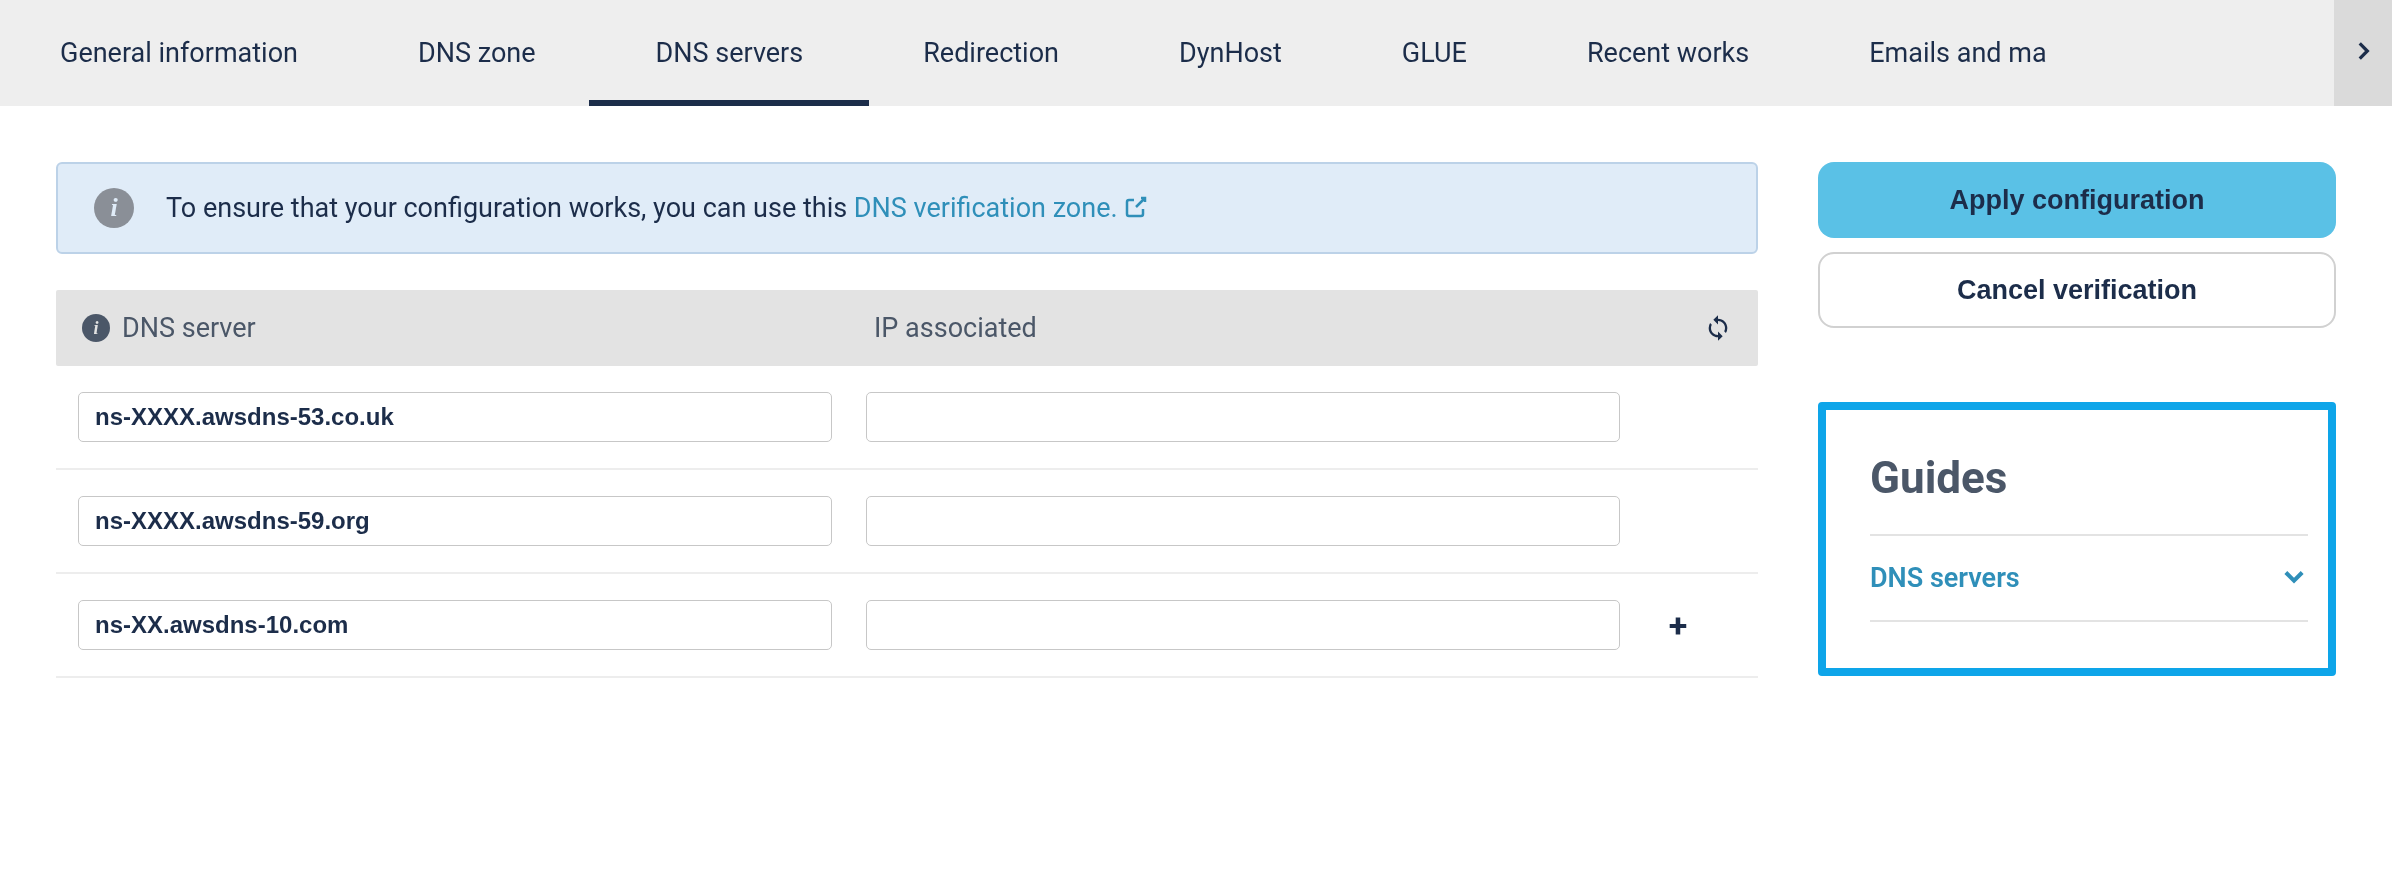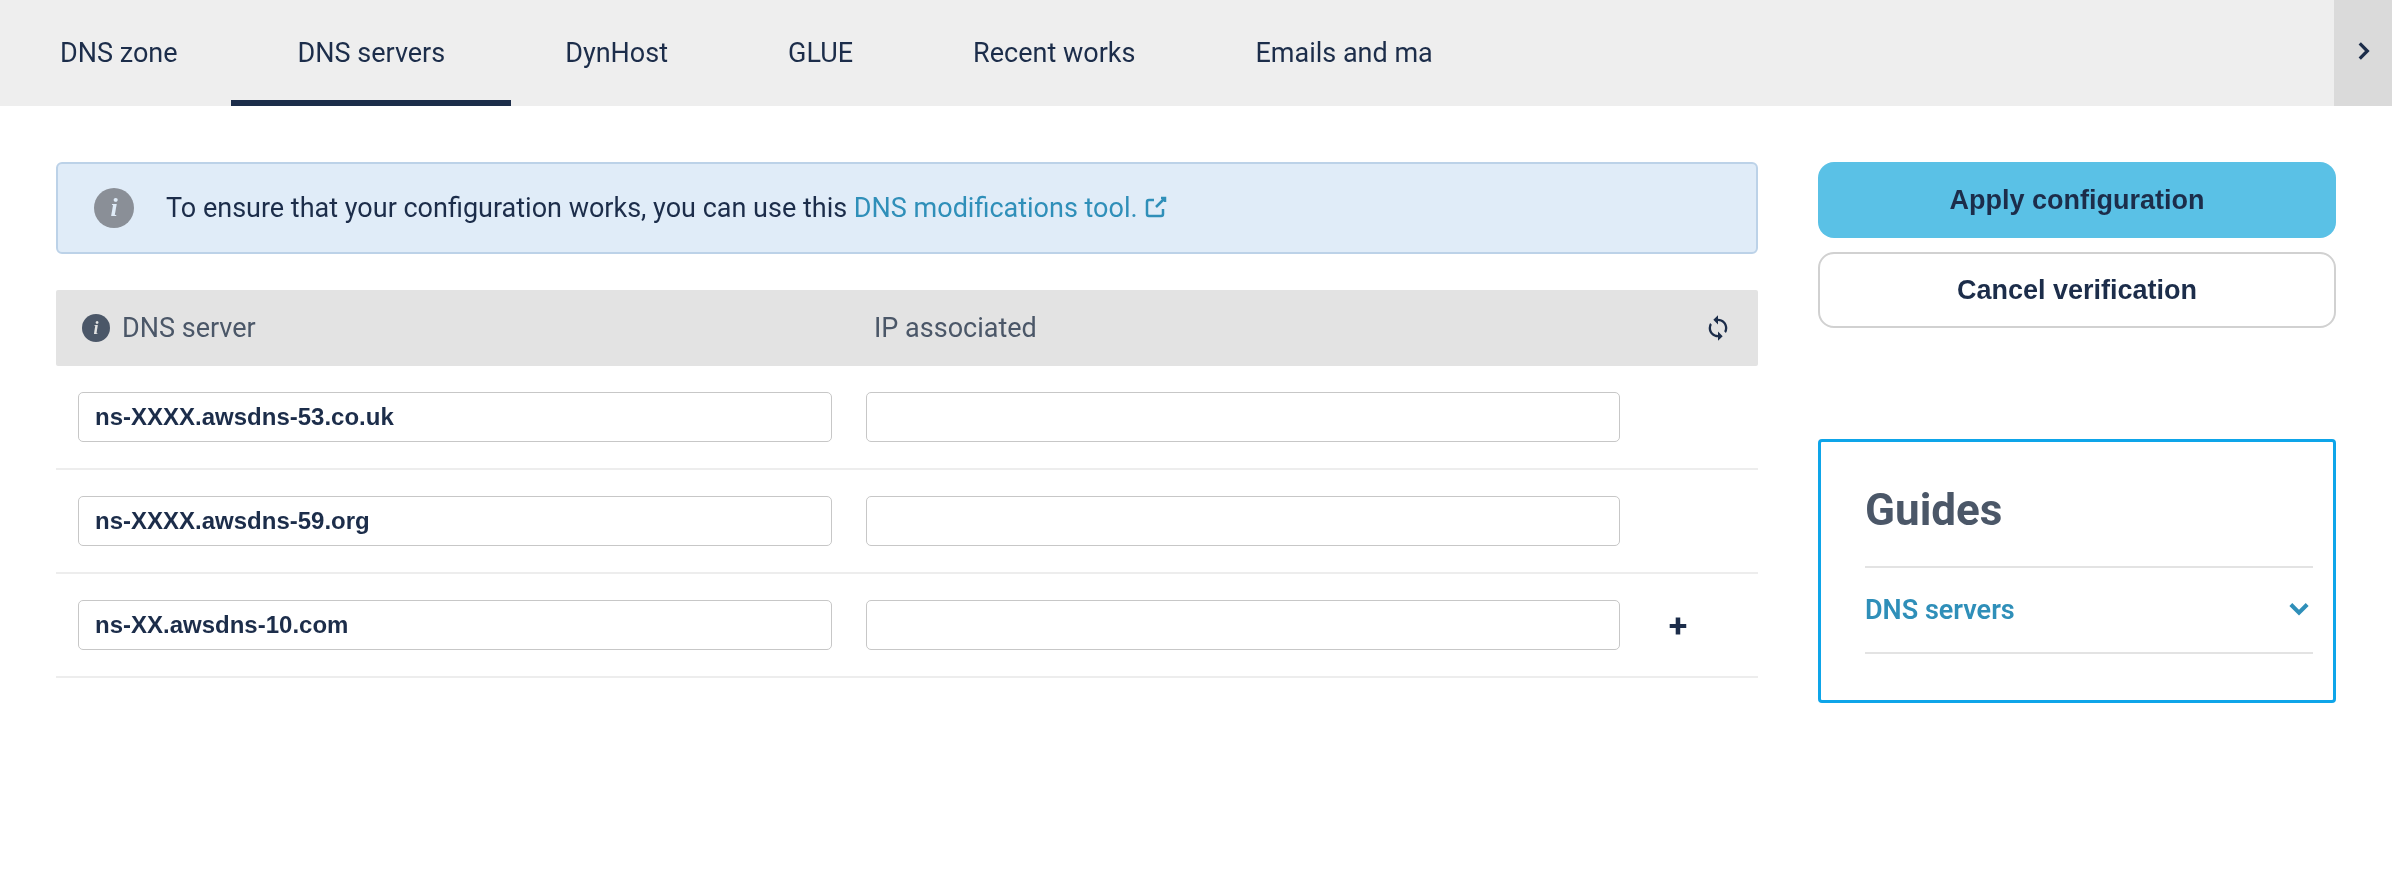--- a/index.html
+++ b/index.html
@@ -222,22 +222,22 @@
       color: #1c2d4a;
     }
     .btn-cancel {
       background: #ffffff;
       color: #1c2d4a;
       border: 2px solid #d1d1d1;
     }
 
     
     .guides-panel {
-      margin-top: 111px;
-      border: 3px solid #0ea5e9;
+      margin-top: 74px;
+      border: 8px solid #0ea5e9;
       border-radius: 4px;
       padding: 42px 20px 46px 44px;
     }
     .guides-title {
       font-size: 44px;
       font-weight: 700;
       color: #4b5768;
       margin-bottom: 30px;
     }
     .guides-item {
@@ -257,24 +257,30 @@
     .chevron-down svg {
       width: 28px;
       height: 28px;
     }
   </style>
 </head>
 <body>
 
 <nav class="tab-nav">
   <div class="tab">
+      <span>General information</span>
+    </div>
+  <div class="tab">
       <span>DNS zone</span>
     </div>
   <div class="tab active">
       <span>DNS servers</span>
+    </div>
+  <div class="tab">
+      <span>Redirection</span>
     </div>
   <div class="tab">
       <span>DynHost</span>
     </div>
   <div class="tab">
       <span>GLUE</span>
     </div>
   <div class="tab">
       <span>Recent works</span>
     </div>
@@ -291,21 +297,21 @@
 </nav>
 
 <div class="content-area">
   <div class="main-col">
 
     <div class="info-banner">
       <span class="info-circle-icon">i</span>
       <span class="banner-text">
         <span>To ensure that your configuration works, you can use this </span>
         <a href="#">
-          <span>DNS modifications tool.</span>
+          <span>DNS verification zone.</span>
           <span class="ext-link-icon">
             <svg viewBox="0 0 24 24" fill="none" stroke="#2f8fb9" stroke-width="2.5">
               <path d="M17 3h4v4"></path>
                 <path d="M21 3l-9 9"></path>
                 <path d="M19 14v5a2 2 0 0 1-2 2H5a2 2 0 0 1-2-2V7a2 2 0 0 1 2-2h5"></path>
             </svg>
           </span>
         </a>
       </span>
     </div>

